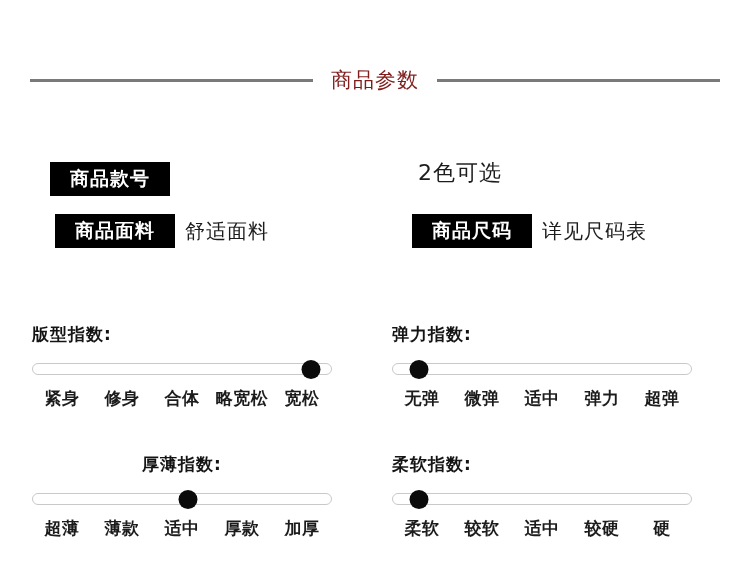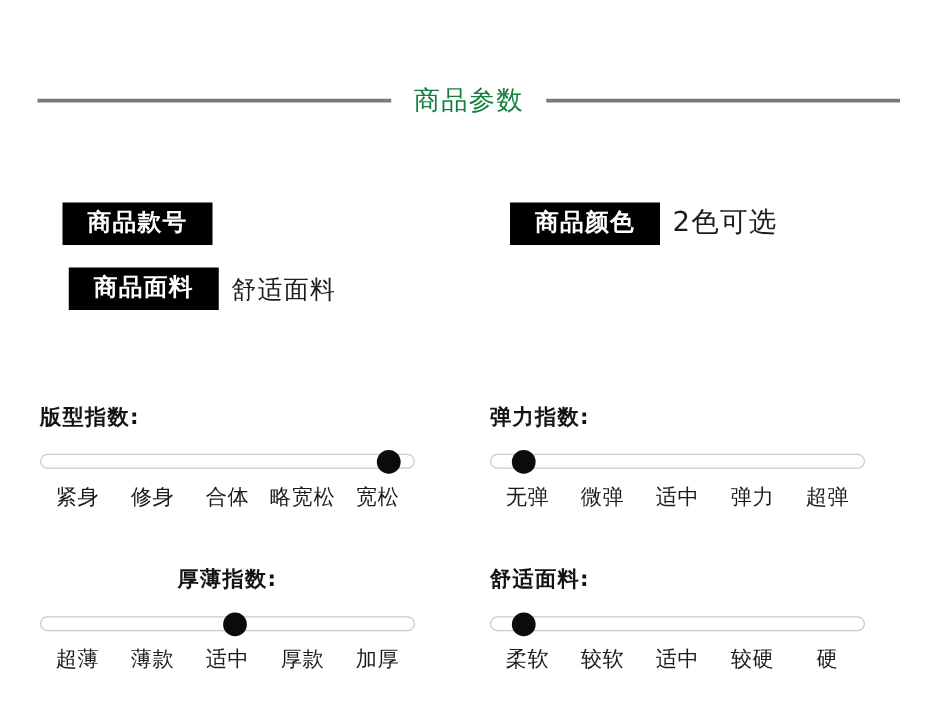--- a/index.html
+++ b/index.html
@@ -32,21 +32,21 @@
     height: 3px;
     background: #7a7a7a;
     flex: 0 0 auto;
   }
   .title-rule.left  { width: 283px; margin-right: 18px; }
   .title-rule.right { width: 283px; margin-left: 18px; }
   .title-text {
     font-size: 21px;
     font-weight: 500;
     letter-spacing: 1px;
-    color: #15803d;
+    color: #7f1d1d;
     white-space: nowrap;
     line-height: 1;
   }
 
   
   .params {
     position: absolute;
     left: 0;
     top: 150px;
     width: 750px;
@@ -136,20 +136,21 @@
   }
   .scale-label {
     position: absolute;
     top: 0;
     transform: translateX(-50%);
     font-size: 17px;
     line-height: 1;
     color: #1c1c1c;
     letter-spacing: 0.5px;
     white-space: nowrap;
+    font-weight: bold;
   }
 </style>
 </head>
 <body>
 
 <div class="section-title">
   <span class="title-rule left"></span>
   <span class="title-text">商品参数</span>
   <span class="title-rule right"></span>
 </div>
@@ -160,24 +161,27 @@
     <span class="tag w120">商品款号</span>
     <span class="param-value big"></span>
   </div>
 
   <div class="param-row r2c1">
     <span class="tag w120">商品面料</span>
     <span class="param-value big">舒适面料</span>
   </div>
 
   <div class="param-row r1c2">
-    <span class="tag w120">商品颜色</span>
     <span class="param-value small">2色可选</span>
   </div>
 
+  <div class="param-row r2c2">
+    <span class="tag w120">商品尺码</span>
+    <span class="param-value big">详见尺码表</span>
+  </div>
 
 </div>
 
 <div class="slider-group sg-1">
   <div class="slider-heading">版型指数:</div>
   <div class="track-wrap">
     <div class="track"></div>
     <div class="knob" style="left: 93%;"></div>
   </div>
   <div class="scale">
@@ -213,21 +217,21 @@
   <div class="scale">
       <span class="scale-label" style="left: 10%;">超薄</span>
       <span class="scale-label" style="left: 30%;">薄款</span>
       <span class="scale-label" style="left: 50%;">适中</span>
       <span class="scale-label" style="left: 70%;">厚款</span>
       <span class="scale-label" style="left: 90%;">加厚</span>
     </div>
 </div>
 
 <div class="slider-group sg-4">
-  <div class="slider-heading">舒适面料:</div>
+  <div class="slider-heading">柔软指数:</div>
   <div class="track-wrap">
     <div class="track"></div>
     <div class="knob" style="left: 9%;"></div>
   </div>
   <div class="scale">
       <span class="scale-label" style="left: 10%;">柔软</span>
       <span class="scale-label" style="left: 30%;">较软</span>
       <span class="scale-label" style="left: 50%;">适中</span>
       <span class="scale-label" style="left: 70%;">较硬</span>
       <span class="scale-label" style="left: 90%;">硬</span>

